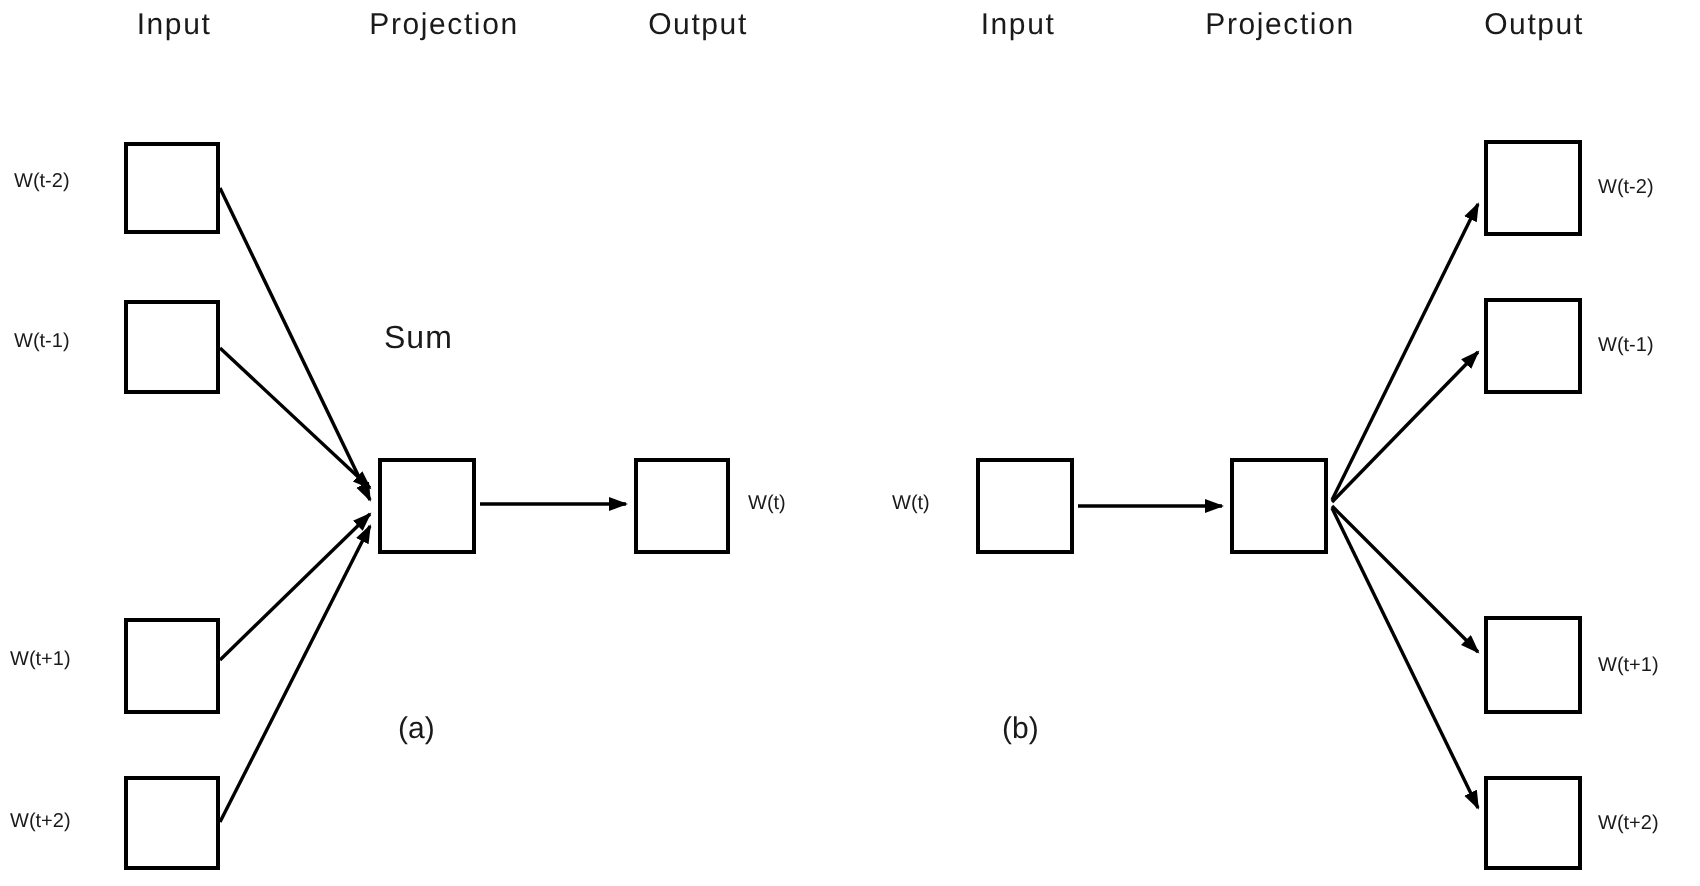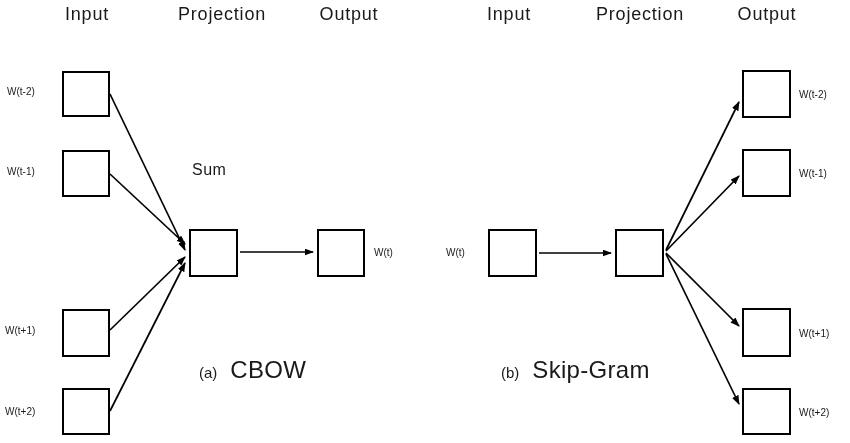--- a/index.html
+++ b/index.html
@@ -13,21 +13,21 @@
     height: 443px;
     background: #ffffff;
     font-family: "Liberation Sans", sans-serif;
     color: #1a1a1a;
     overflow: hidden;
   }
   .hdr {
     position: absolute;
     top: 4px;
     transform: translateX(-50%);
-    font-size: 18px;
+    font-size: 15px;
     letter-spacing: 0.8px;
     white-space: nowrap;
   }
   .node {
     position: absolute;
     box-sizing: border-box;
     width: 48px;
     height: 48px;
     border: 2px solid #000000;
     background: #ffffff;
@@ -86,40 +86,38 @@
   <div class="node" style="left:62px; top:309px"></div>
   <div class="node" style="left:62px; top:388px; height:47px"></div>
 
   <div class="sum" style="left:192px; top:161px">Sum</div>
   <div class="node" style="left:189px; top:229px; width:49px"></div>
   <div class="node" style="left:317px; top:229px"></div>
   <div class="wlabel" style="left:374px; top:252px">W(t)</div>
 
   <div class="caption" style="left:199px; top:356px">
     <span class="cap-idx">(a)</span>
-    <span class="cap-title">CBOW</span>
   </div>
 
   <div class="wlabel" style="left:446px; top:252px">W(t)</div>
   <div class="node" style="left:488px; top:229px; width:49px"></div>
   <div class="node" style="left:615px; top:229px; width:49px"></div>
 
   <div class="node" style="left:742px; top:70px;  width:49px"></div>
   <div class="node" style="left:742px; top:149px; width:49px"></div>
   <div class="node" style="left:742px; top:308px; width:49px; height:49px"></div>
   <div class="node" style="left:742px; top:388px; width:49px; height:47px"></div>
 
   <div class="wlabel" style="left:799px; top:94px">W(t-2)</div>
   <div class="wlabel" style="left:799px; top:173px">W(t-1)</div>
   <div class="wlabel" style="left:799px; top:333px">W(t+1)</div>
   <div class="wlabel" style="left:799px; top:412px">W(t+2)</div>
 
   <div class="caption" style="left:501px; top:356px">
     <span class="cap-idx">(b)</span>
-    <span class="cap-title">Skip-Gram</span>
   </div>
 
   <svg class="arrows" width="850" height="443" viewBox="0 0 850 443">
     <defs>
       <marker id="ah" markerWidth="10" markerHeight="8" refX="8.5" refY="3.5" orient="auto" markerUnits="userSpaceOnUse">
         <path d="M0,0 L9.5,3.5 L0,7 Z" fill="#000000"></path>
       </marker>
     </defs>
 
     <line x1="110" y1="94" x2="185" y2="250" marker-end="url(#ah)"></line>

